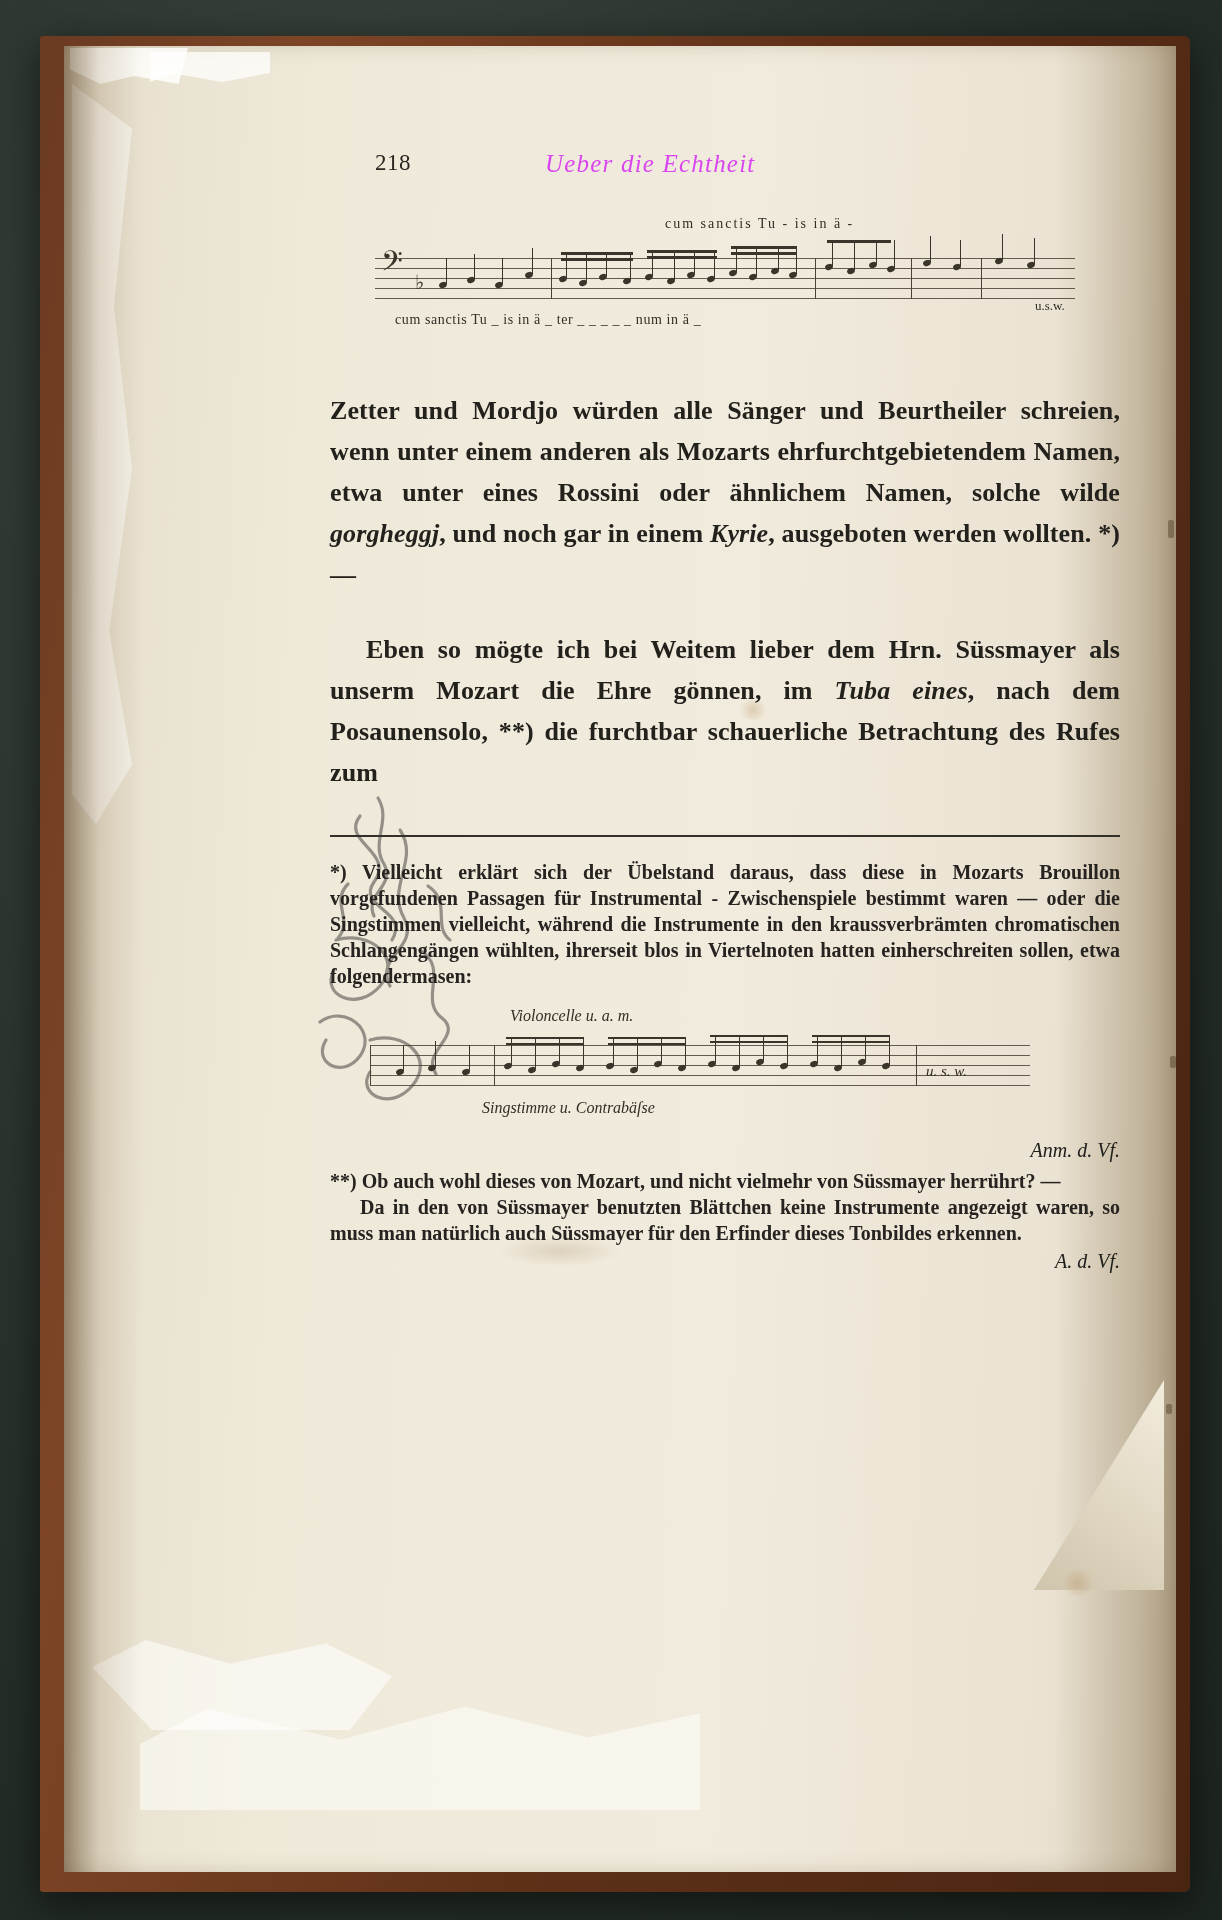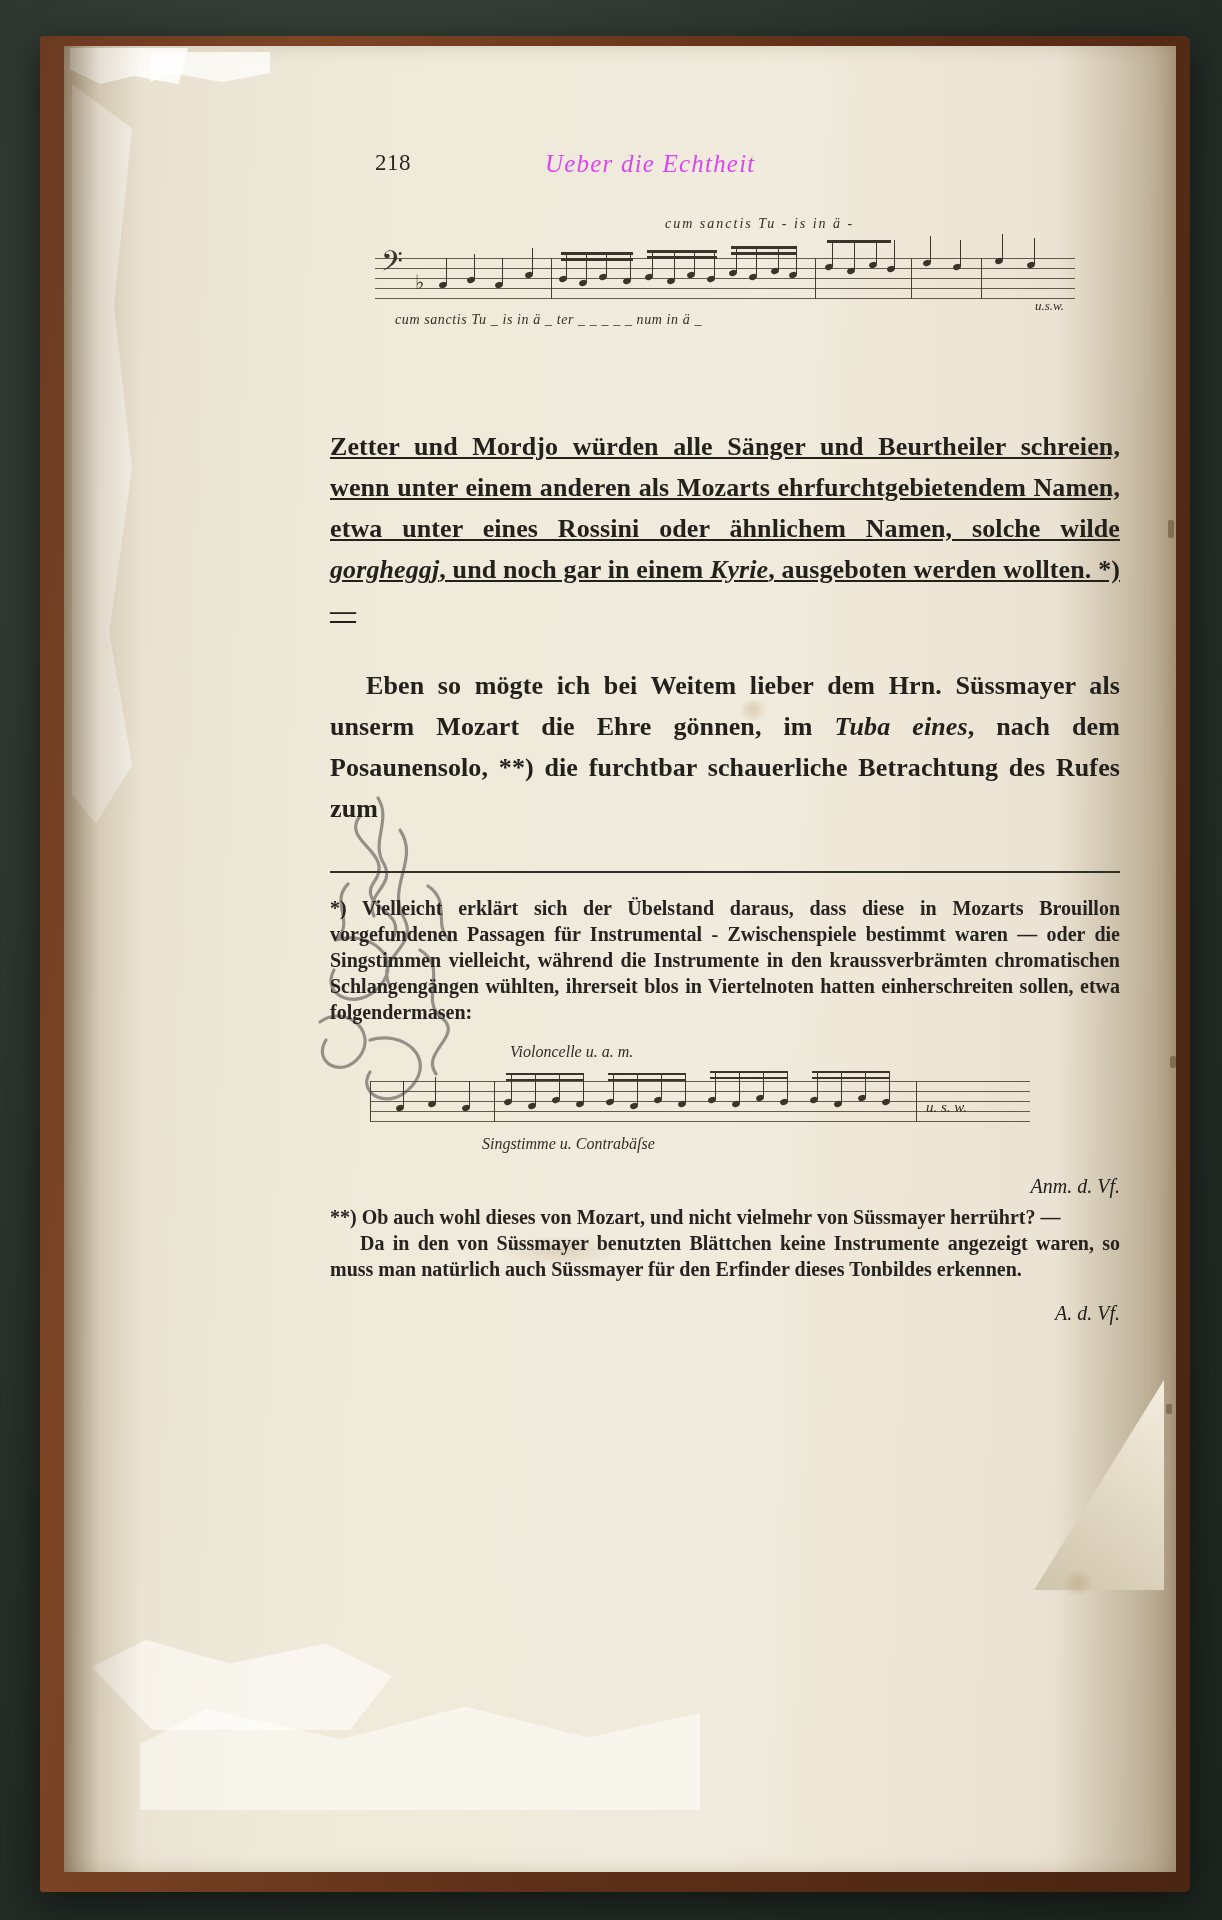--- a/index.html
+++ b/index.html
@@ -172,21 +172,20 @@
     width: 1.4px;
     background: #3a342a;
   }
   .beam {
     position: absolute;
     height: 2.6px;
     background: #3a342a;
   }
   .lyric {
     position: absolute;
-    font-style: italic;
     font-size: 14px;
     white-space: nowrap;
     color: #322d25;
     text-align: right;
   }
   .musiclabel {
     position: absolute;
     font-style: italic;
     font-size: 16px;
     white-space: nowrap;
@@ -199,21 +198,21 @@
     line-height: 41px;
     text-align: justify;
     letter-spacing: .1px;
     margin: 0;
     color: #23211c;
     font-weight: 600;
   }
   .para.indent { text-indent: 36px; }
   .para em { font-style: italic; }
 
-  #body1 { margin-top: 92px; text-decoration: underline; }
+  #body1 { margin-top: 56px; }
   #body2 { margin-top: 34px; }
 
   
   #fnrule {
     margin: 42px 0 0 0;
     width: 100%;
     height: 1.6px;
     background: #33302a;
   }
   .footnote {
@@ -224,21 +223,21 @@
     font-weight: 600;
     margin: 0;
   }
   #fn1 { margin-top: 22px; }
   .fnmark { font-weight: 700; }
   .sig {
     display: block;
     text-align: right;
     font-style: italic;
     font-size: 20px;
-    margin-top: 20px;
+    margin-top: 4px;
   }
 
   
   #scribble {
     position: absolute;
     left: 300px;
     top: 790px;
     width: 190px;
     height: 330px;
     pointer-events: none;

